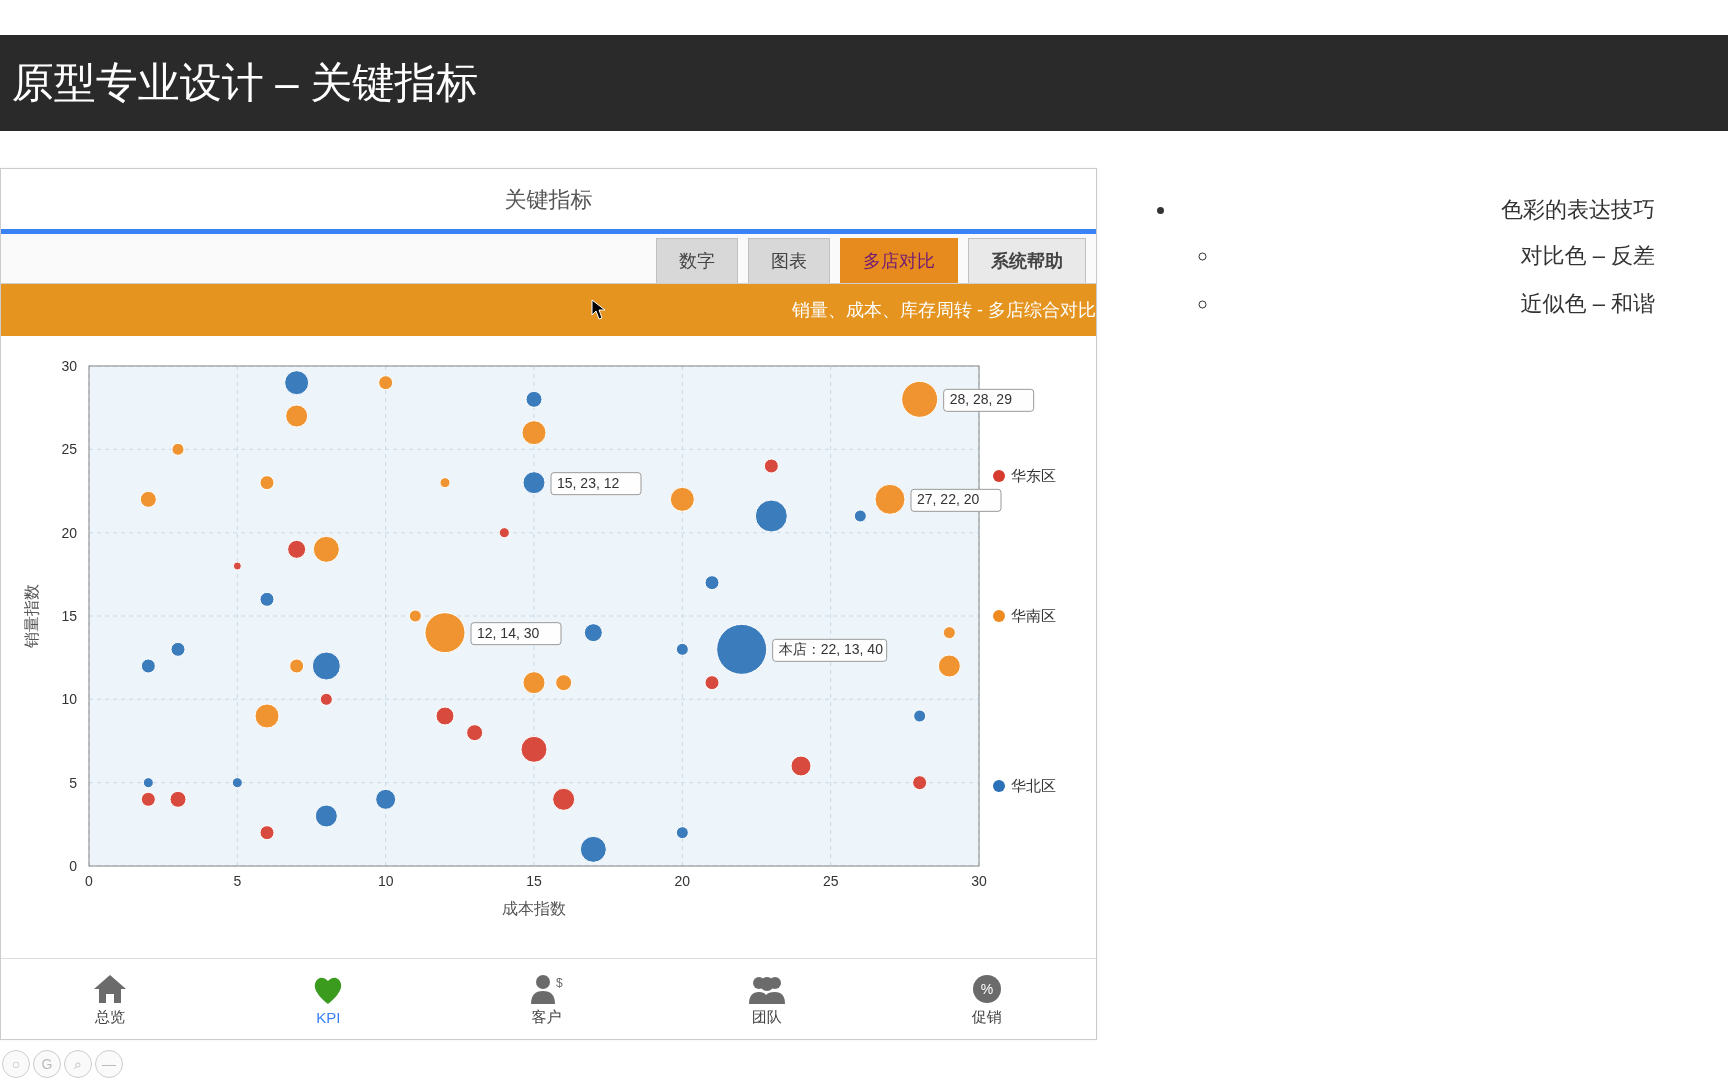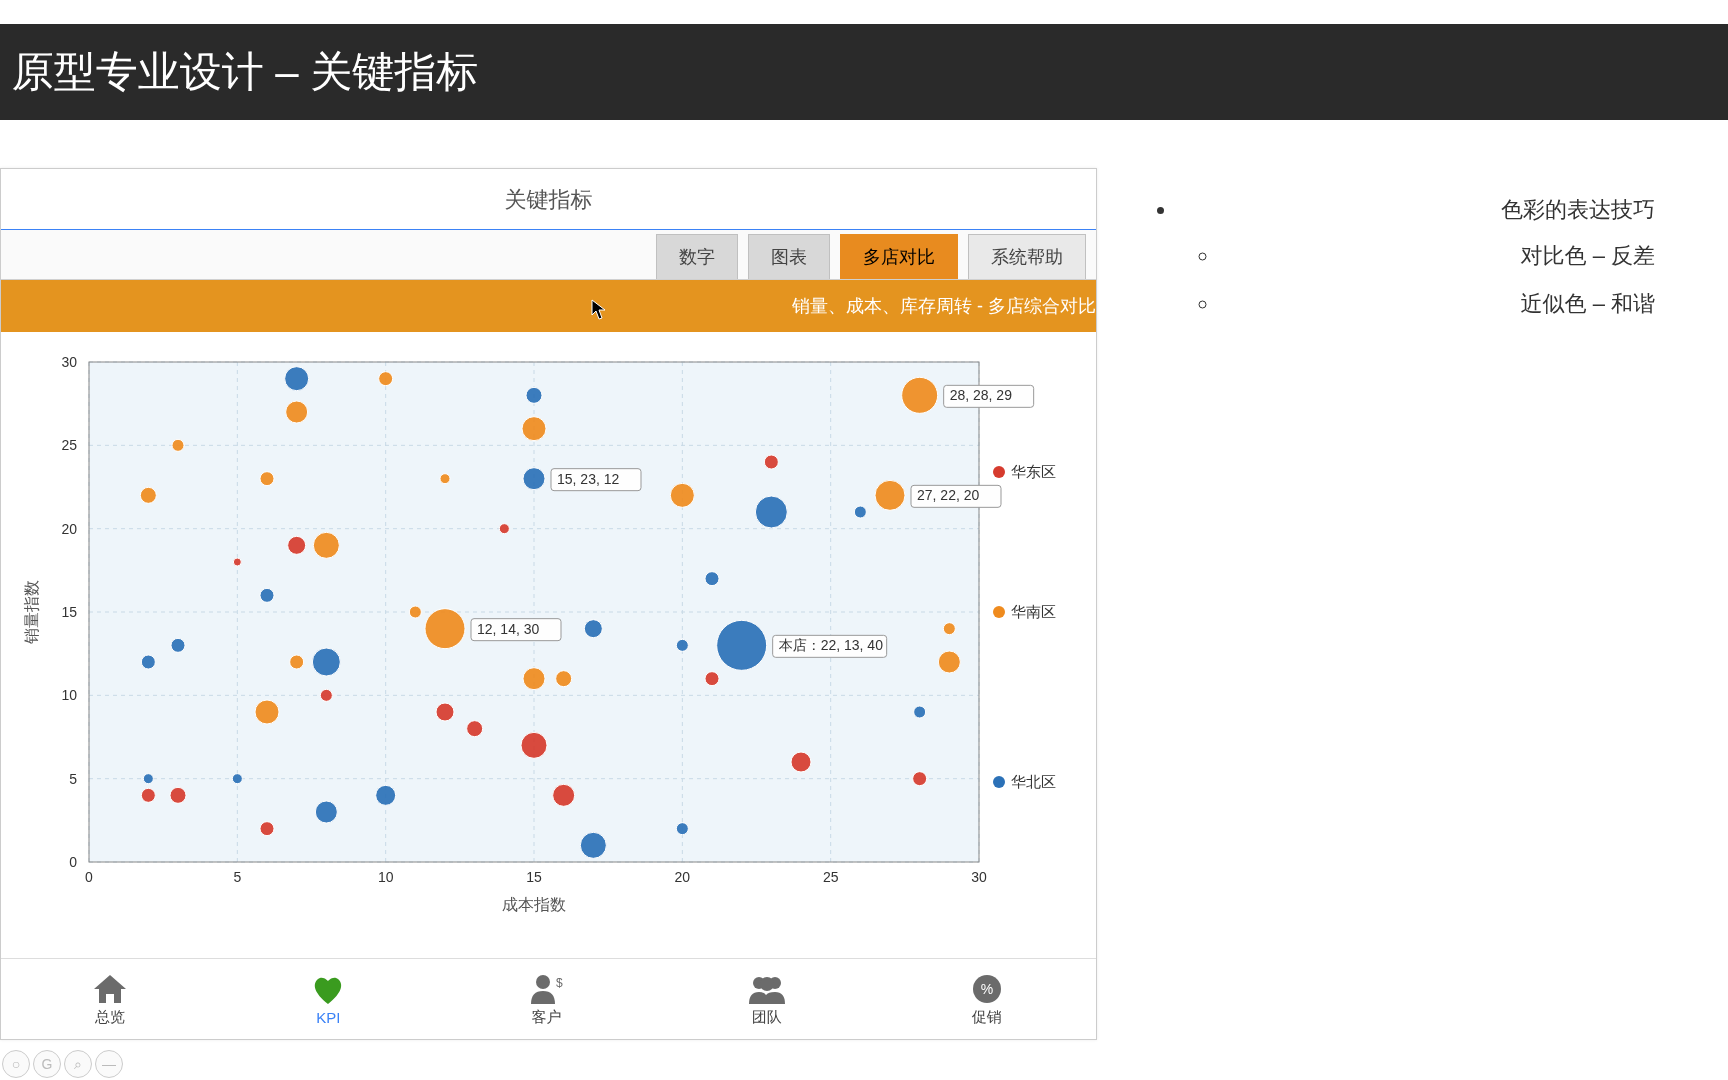--- a/index.html
+++ b/index.html
@@ -9,40 +9,40 @@
     height: 1080px;
     background: #fff;
     font-family: "Microsoft YaHei", "PingFang SC", Arial, sans-serif;
     overflow: hidden;
   }
   .slide-title {
     background: #2a2a2a;
     color: #fff;
     font-size: 42px;
     padding: 18px 12px 18px 0;
-    margin-top: 24px;
+    margin-top: 35px;
     height: 60px;
     line-height: 60px;
   }
   .app-panel {
     position: absolute;
     left: 0;
     top: 168px;
     width: 1095px;
     height: 870px;
     border: 1px solid #ccc;
     background: #fff;
     box-shadow: 0 0 3px rgba(0,0,0,.08);
   }
   .panel-head {
     text-align: center;
     font-size: 22px;
     color: #555;
     padding: 16px 0 14px 0;
-    border-bottom: 1px solid #3b82f6;
+    border-bottom: 5px solid #3b82f6;
   }
   .tabbar {
     display: flex;
     justify-content: flex-end;
     gap: 10px;
     padding: 4px 10px 0 10px;
     border-bottom: 1px solid #d0d0d0;
     background: #fafafa;
     text-align: right;
   }
@@ -50,25 +50,26 @@
     padding: 10px 22px;
     font-size: 18px;
     color: #444;
     background: #d8d8d8;
     border: 1px solid #c0c0c0;
     border-bottom: none;
     cursor: pointer;
   }
   .tab.active {
     background: #e88b1f;
-    color: #000000;
+    color: #701a75;
     border-color: #e88b1f;
   }
   .tab.help {
     background: #e9e9e9;
+    font-weight: bold;
   }
   .chart-titlebar {
     background: #e4941f;
     color: #fff;
     text-align: right;
     padding: 14px 0;
     font-size: 18px;
   }
   .chart-zone {
     position: relative;

